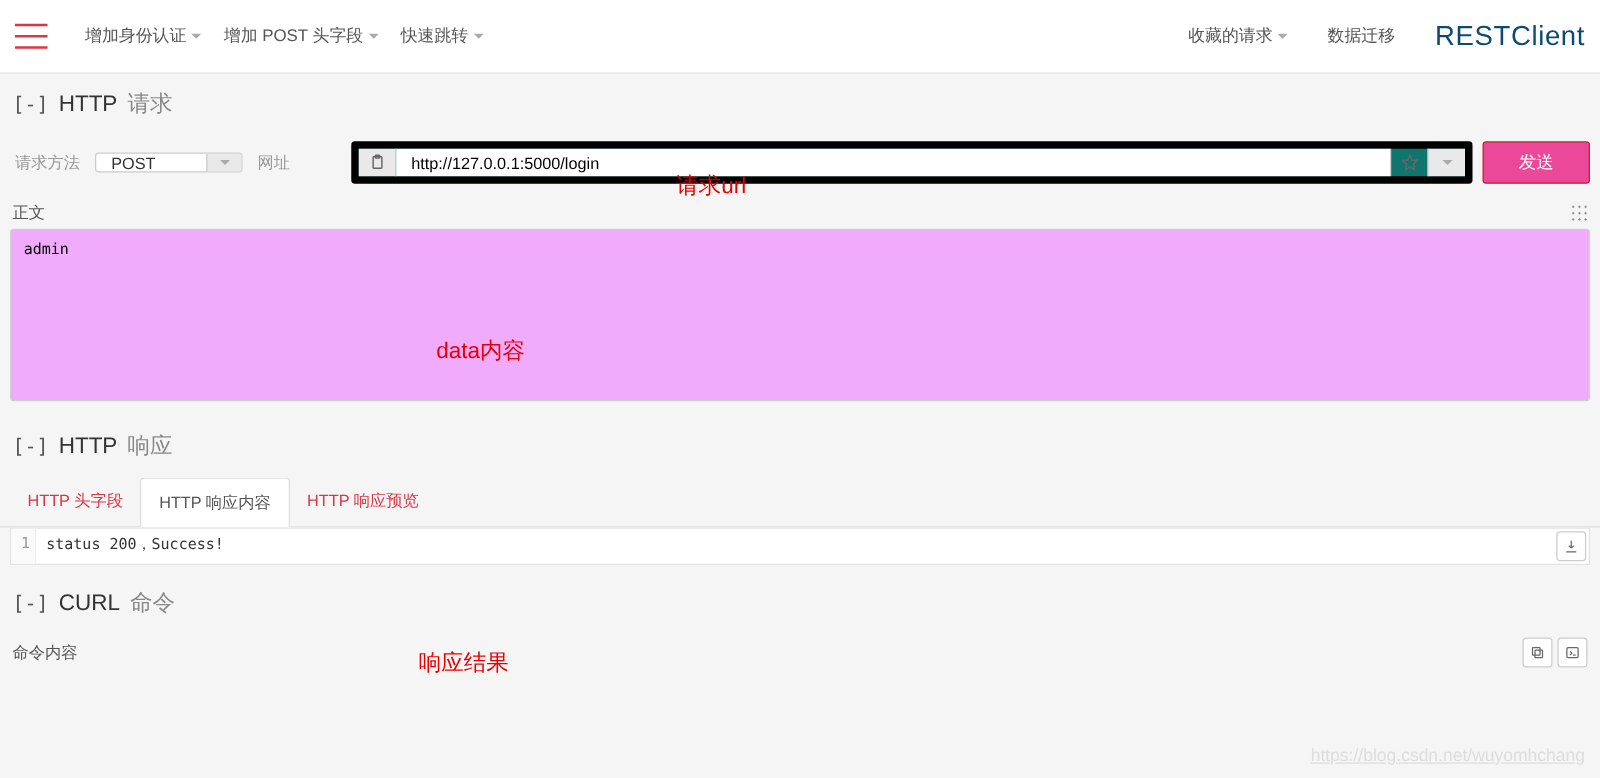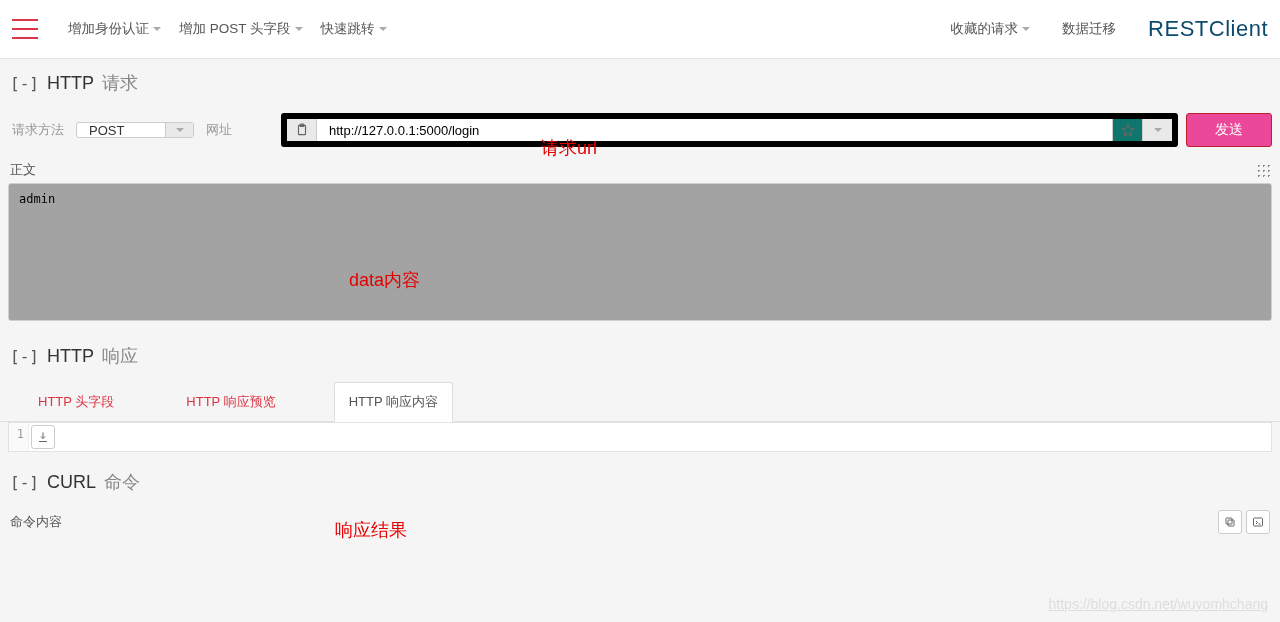--- a/index.html
+++ b/index.html
@@ -152,46 +152,44 @@
     .body-label-row {
       display: flex;
       justify-content: space-between;
       align-items: center;
       padding: 6px 10px 4px;
       font-size: 13px;
       color: #555;
     }
     .body-textarea {
       margin: 0 8px 8px;
-      background: #a3a3a3;
+      background: #f0abfc;
       border: 1px solid #cfcfcf;
       border-radius: 3px;
       height: 138px;
       padding: 8px 10px;
       font-family: "SimSun", monospace;
       font-size: 12px;
       resize: none;
       width: calc(100% - 16px);
       outline: none;
       position: relative;
     }
     .grip-icon {
       width: 14px; height: 14px;
       display: inline-block;
       background-image: radial-gradient(circle, #888 1px, transparent 1px);
       background-size: 5px 5px;
       background-position: 0 0;
     }
     .tabs {
       display: flex;
-      padding: 0 24px;
-      align-items: center;
+      padding: 0 8px;
       border-bottom: 1px solid #e0e0e0;
       margin: 4px 0 0;
-      gap: 44px;
     }
     .tab {
       padding: 10px 14px;
       font-size: 13px;
       color: #dc3545;
       cursor: pointer;
     }
     .tab.active {
       background: #fff;
       border: 1px solid #ddd;
@@ -361,26 +359,27 @@
 
 
 <div class="section-header">
   <span class="toggle-btn">[-]</span>
   <span class="section-title">HTTP</span>
   <span class="section-sub">响应</span>
 </div>
 
 <div class="tabs">
   <div class="tab">HTTP 头字段</div>
+  <div class="tab active">HTTP 响应内容</div>
   <div class="tab">HTTP 响应预览</div>
-  <div class="tab active">HTTP 响应内容</div>
 </div>
 
 <div class="resp-body">
   <div class="line-no">1</div>
+  <div class="resp-text">status 200，Success!</div>
   <div class="download-btn">
     <svg width="12" height="12" viewBox="0 0 24 24" fill="none" stroke="#666" stroke-width="2">
         <path d="M12 3v12m0 0l-4-4m4 4l4-4M4 21h16"></path>
       </svg>
   </div>
 </div>
 
 
 <div class="section-header">
   <span class="toggle-btn">[-]</span>

